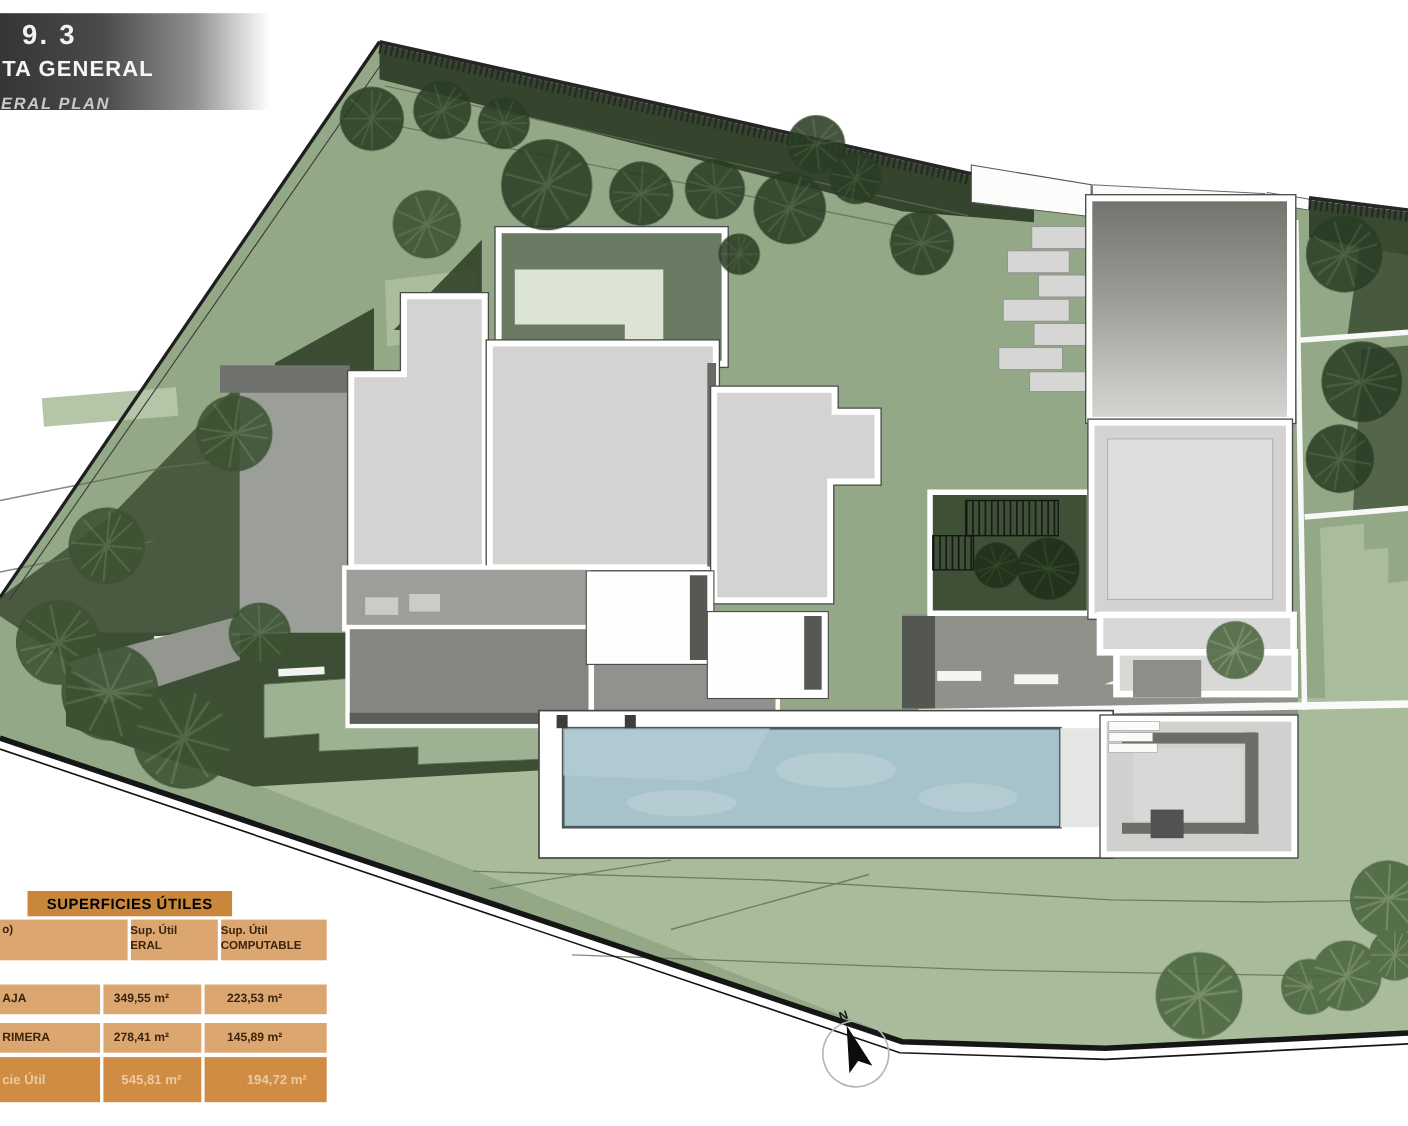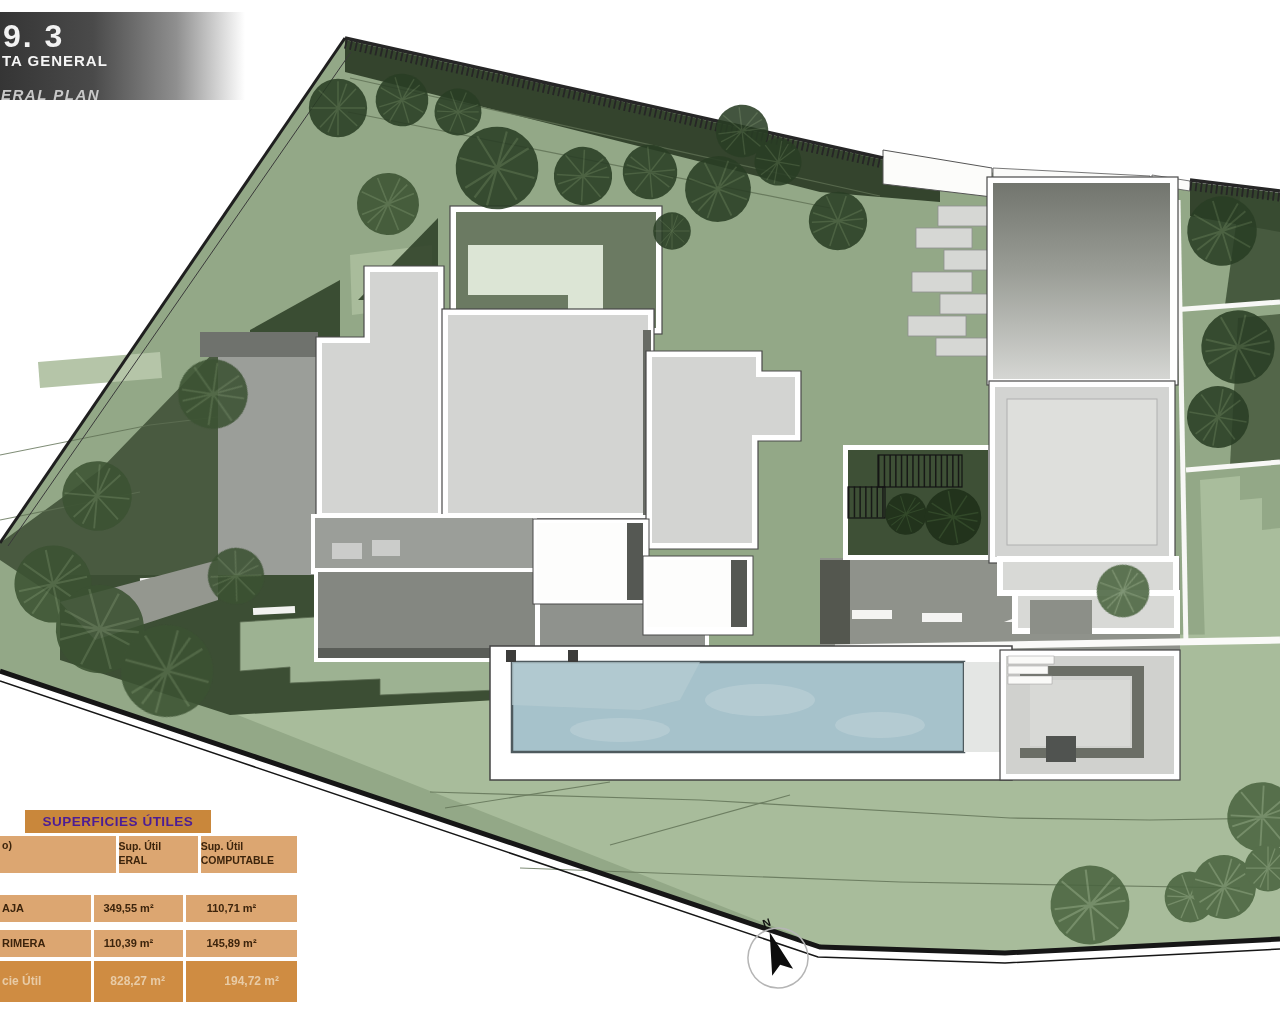--- a/index.html
+++ b/index.html
@@ -6,42 +6,42 @@
   body{
     width:1280px;height:1024px;position:relative;overflow:hidden;
     background:#ffffff;font-family:"Liberation Sans", sans-serif;
   }
   
   .title-block{
     position:absolute;left:0;top:12px;width:245px;height:88px;
     background:linear-gradient(90deg,#353535 0%,#4a4a4a 38%,#8f8f8f 72%,rgba(255,255,255,0) 100%);
   }
   .title-num{
-    position:absolute;left:3px;top:6px;
-    font-size:32px;font-weight:bold;color:#f2f2f2;letter-spacing:2px;white-space:nowrap;
+    position:absolute;left:20px;top:6px;
+    font-size:25px;font-weight:bold;color:#f2f2f2;letter-spacing:2px;white-space:nowrap;
   }
   .title-es{
     position:absolute;left:2px;top:40px;
-    font-size:15px;font-weight:bold;color:#f5f5f5;letter-spacing:1px;white-space:nowrap;
+    font-size:20px;font-weight:bold;color:#f5f5f5;letter-spacing:1px;white-space:nowrap;
   }
   .title-en{
     position:absolute;left:1px;top:74px;
     font-size:15px;font-weight:bold;font-style:italic;color:#c9c9c9;letter-spacing:1.5px;white-space:nowrap;
   }
   
   .plan{position:absolute;left:0;top:0;}
   .t-dark {color:#2a3e25;--vein:#4d6443;}
   .t-mid  {color:#3c5233;--vein:#5f7753;}
   .t-light{color:#4b6540;--vein:#7e9671;}
   .t-bush {color:#1f2f1a;--vein:#39512f;}
   
   .areas-table{position:absolute;left:-55px;top:810px;width:352px;color:#3c240c;}
   .at-title{
     margin-left:80px;width:186px;height:23px;background:#c9873b;
-    color:#4c1d95;font-size:13.5px;font-weight:bold;letter-spacing:.5px;
+    color:#000000;font-size:13.5px;font-weight:bold;letter-spacing:.5px;
     text-align:center;line-height:23px;white-space:nowrap;
   }
   .at-grid{margin-top:3px;}
   .at-row{display:flex;margin-bottom:0;}
   .at-cell{background:#dca671;}
   .c1{width:146px;margin-right:3px;}
   .c2{width:89px;margin-right:3px;}
   .c3{width:111px;}
   .at-colhead{height:37px;font-size:10.5px;font-weight:bold;}
   .at-colhead .c1{padding-top:3px;}
@@ -293,28 +293,28 @@
       </div>
       <div class="at-cell c3 r">
         <div>Sup. Útil</div>
         <div>COMPUTABLE</div>
       </div>
     </div>
     <div class="gap22"></div>
     <div class="at-row at-data">
       <div class="at-cell c1">AJA</div>
       <div class="at-cell c2">349,55 m²</div>
-      <div class="at-cell c3">110,71 m²</div>
+      <div class="at-cell c3">223,53 m²</div>
     </div>
     <div class="gap8"></div>
     <div class="at-row at-data">
       <div class="at-cell c1">RIMERA</div>
-      <div class="at-cell c2">110,39 m²</div>
+      <div class="at-cell c2">278,41 m²</div>
       <div class="at-cell c3">145,89 m²</div>
     </div>
     <div class="gap4"></div>
     <div class="at-row at-total">
       <div class="at-cell c1">cie Útil</div>
-      <div class="at-cell c2">828,27 m²</div>
+      <div class="at-cell c2">545,81 m²</div>
       <div class="at-cell c3">194,72 m²</div>
     </div>
   </div>
 </div>
 
 </body></html>

